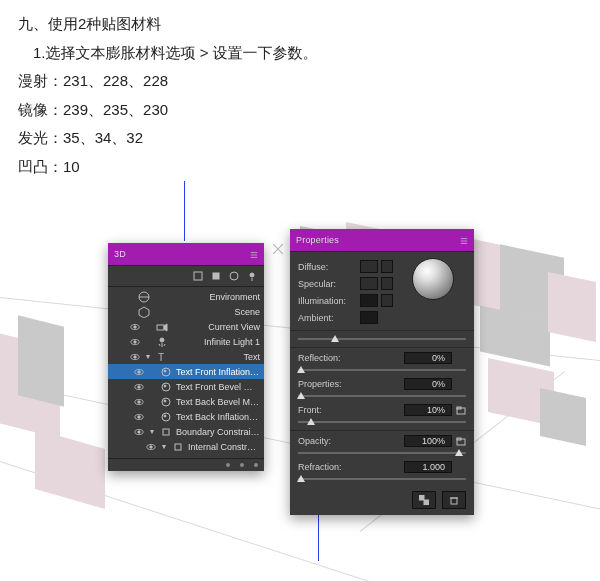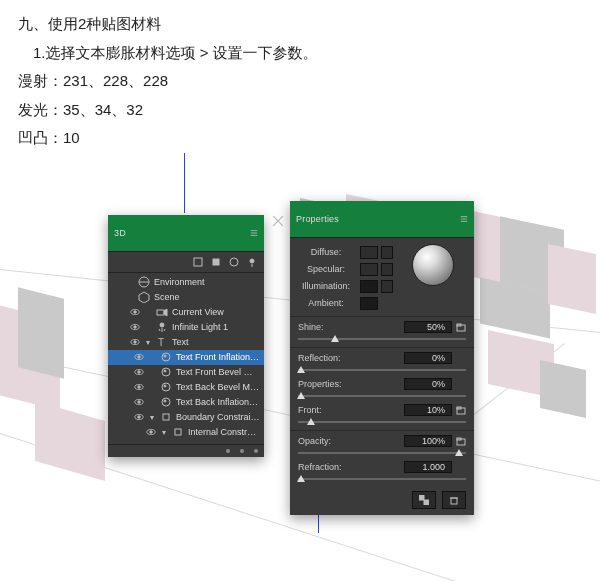--- a/index.html
+++ b/index.html
@@ -9,50 +9,50 @@
   .indent{text-indent:1em;}
   .canvas-area{position:relative;width:600px;height:380px;}
   
   .bg-art{position:absolute;inset:0;}
   .bg-art .shape{position:absolute;background:#e6d7dd;}
   .bg-art .grey{position:absolute;background:#c9c9c9;}
   .bg-art .line{position:absolute;background:#d9d9d9;height:1px;transform-origin:left center;}
   .bg-art .blueline{position:absolute;width:1px;background:#2a3ff0;}
   
   .panel{position:absolute;background:#3a3a3a;color:#ddd;font-family:Tahoma,Arial,sans-serif;font-size:9px;box-shadow:0 4px 12px rgba(0,0,0,.4);}
-  .panel-header{background:#15803d;padding:13px 6px;display:flex;align-items:center;justify-content:space-between;border-bottom:1px solid #222;}
+  .panel-header{background:#a21caf;padding:6px 6px;display:flex;align-items:center;justify-content:space-between;border-bottom:1px solid #222;}
   .panel-header .title{font-weight:normal;letter-spacing:.2px;}
   .panel-header .icons span{margin-left:6px;color:#aaa;}
   .panel-header .icons svg{width:8px;height:8px;vertical-align:middle;}
   .tab-row{padding:2px 6px;border-bottom:1px solid #222;display:flex;align-items:center;gap:6px;}
   .tab-row .cube{width:12px;height:12px;display:flex;align-items:center;justify-content:center;}
   .tab-row .cube svg{width:12px;height:12px;}
   
   #panel-3d{left:108px;top:62px;width:156px;}
   .tree-tools{display:flex;justify-content:flex-end;padding:4px 6px;gap:6px;border-bottom:1px solid #222;}
   .tree-tools .tool{width:12px;height:12px;}
   .tree-tools .tool svg{width:12px;height:12px;}
   .tree{padding:2px 0 4px 0;}
   .row{display:flex;align-items:center;height:15px;padding:0 4px;gap:4px;}
   .row.selected{background:#2f6fb3;color:#fff;}
   .eye{width:10px;height:10px;flex:0 0 10px;}
   .eye svg{width:10px;height:10px;}
   .twist{width:8px;flex:0 0 8px;text-align:center;color:#bbb;font-size:8px;}
   .kind{width:12px;height:12px;flex:0 0 12px;}
   .kind svg{width:12px;height:12px;}
-  .row .lbl{white-space:nowrap;overflow:hidden;text-overflow:ellipsis;flex:1;}
+  .row .lbl{white-space:nowrap;overflow:hidden;text-overflow:ellipsis;flex:1;text-align:right;}
   .depth-1{padding-left:22px;}
   .depth-2{padding-left:26px;}
   .depth-3{padding-left:38px;}
   .panel-foot{border-top:1px solid #222;display:flex;justify-content:flex-end;padding:4px 6px;gap:10px;}
   .panel-foot .dot{width:4px;height:4px;background:#888;border-radius:50%;}
   
   #panel-props{left:290px;top:48px;width:184px;}
   .swline{display:flex;align-items:center;margin:2px 0;}
-  .swline .name{flex:0 0 56px;text-align:center;padding-right:6px;color:#ccc;}
+  .swline .name{flex:0 0 56px;text-align:left;padding-right:6px;color:#ccc;}
   .swatch{width:16px;height:11px;border:1px solid #111;background:#2e2e2e;margin-right:3px;}
   .preview-sphere{width:40px;height:40px;border-radius:50%;background:radial-gradient(circle at 35% 30%,#fff 0%,#ddd 25%,#888 70%,#555 100%);border:1px solid #222;}
   .top-swatches{display:flex;gap:10px;padding:6px 8px 2px 8px;}
   .left-sw{display:flex;flex-direction:column;}
   .top-swatches .right{margin-left:6px;}
   hr.sep{border:none;border-top:1px solid #2a2a2a;margin:2px 0;}
   .slider-row{padding:2px 8px;}
   .slider-row .head{display:flex;justify-content:space-between;align-items:center;margin-bottom:2px;}
   .slider-row .head .name{color:#ccc;}
   .slider-row .head .valuebox{background:#222;border:1px solid #111;padding:0 6px;min-width:34px;text-align:right;color:#ddd;}
@@ -71,20 +71,21 @@
   .ic{fill:#bbb;stroke:#bbb;}
   .ic2{fill:none;stroke:#bbb;stroke-width:1;}
 </style>
 </head>
 <body>
 
 <div class="doc">
   <p>九、使用2种贴图材料</p>
   <p class="indent">1.选择文本膨胀材料选项 &gt; 设置一下参数。</p>
   <p>漫射：231、228、228</p>
+  <p>镜像：239、235、230</p>
   <p>发光：35、34、32</p>
   <p>凹凸：10</p>
 </div>
 
 <div class="canvas-area">
 
   <div class="bg-art">
     <div class="blueline" style="left:184px;top:0;height:60px;"></div>
     <div class="blueline" style="left:318px;top:320px;height:60px;"></div>
     <div class="line" style="left:0;top:116px;width:620px;transform:rotate(6deg);"></div>
@@ -304,30 +305,20 @@
           </div>
       </div>
       <div class="right">
         <div class="preview-sphere"></div>
       </div>
     </div>
     <hr class="sep">
 
     <div id="sliders">
         <div class="slider-row">
-          <div class="head">
-            <span class="name">Shine:</span>
-            <span style="display:flex;align-items:center;">
-              <span class="valuebox">50%</span>
-              <span class="folder"><svg viewBox="0 0 10 10">
-                  <rect x="1" y="3" width="8" height="6" class="ic2"></rect>
-                  <rect x="1" y="2" width="4" height="2" class="ic2"></rect>
-                </svg></span>
-            </span>
-          </div>
           <div class="track">
             <div class="rail"></div>
             <div class="knob" style="left:22%;"></div>
           </div>
         </div>
         <hr class="sep">
         <div class="slider-row">
           <div class="head">
             <span class="name">Reflection:</span>
             <span style="display:flex;align-items:center;">

